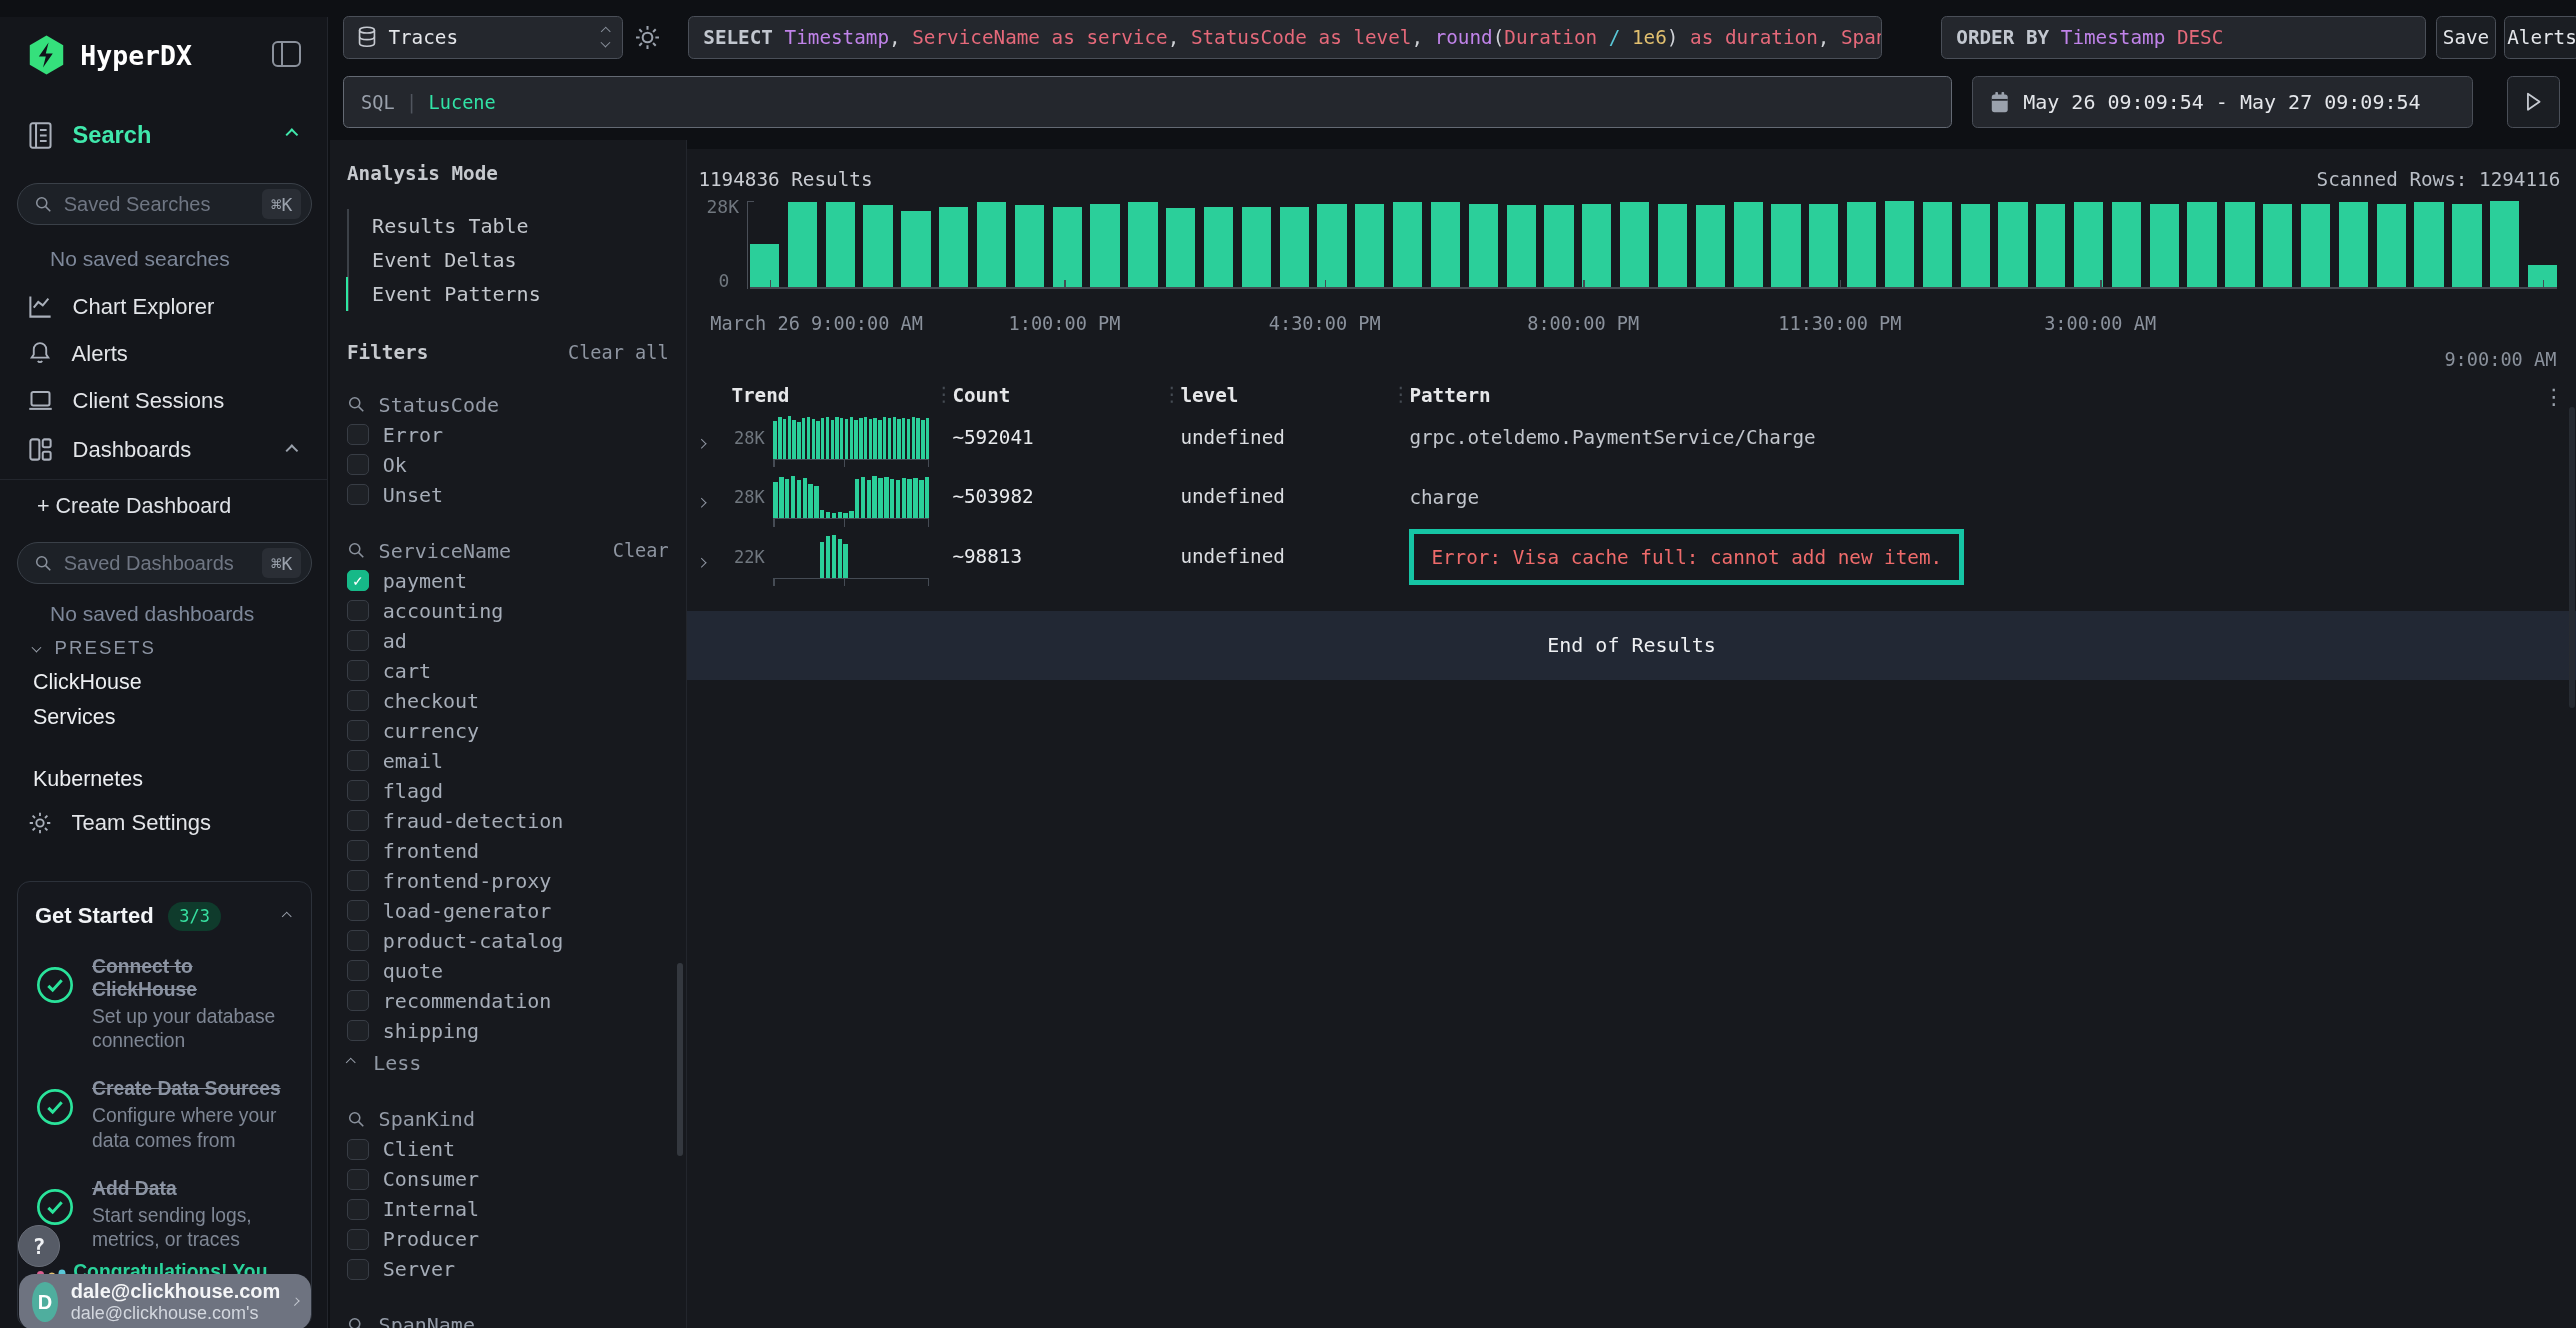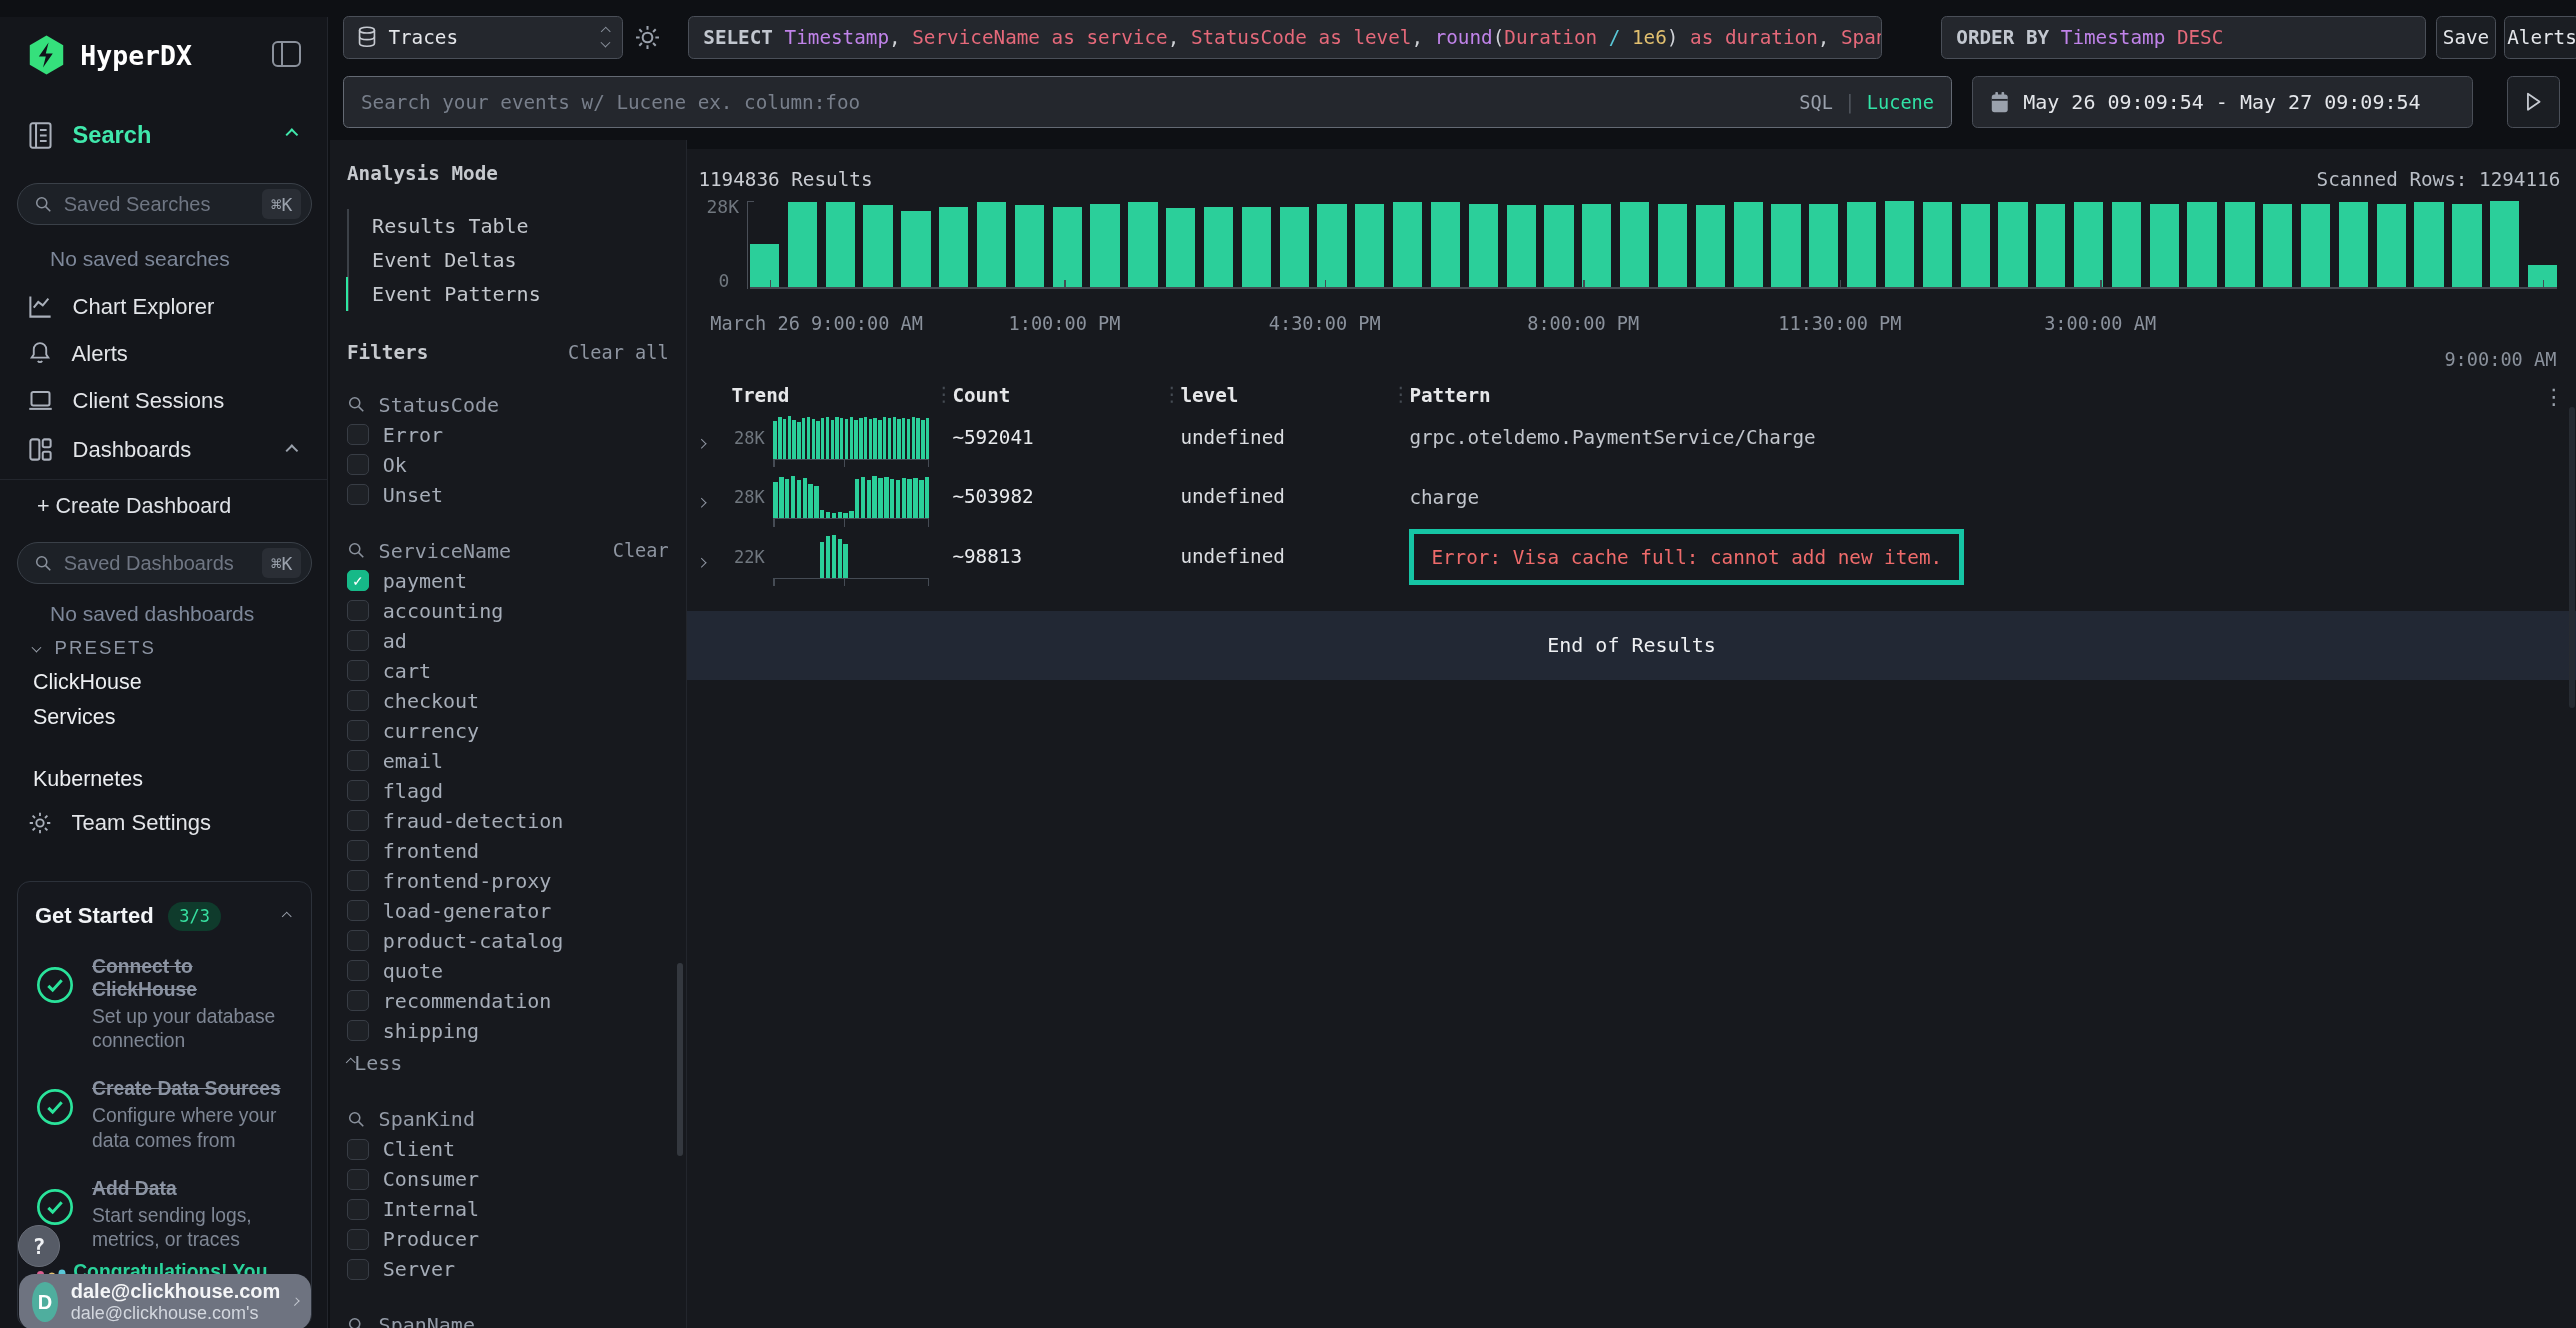--- a/index.html
+++ b/index.html
@@ -119,21 +119,21 @@
   #filters-title{font-size:19.3px;font-weight:bold;color:#c6c9ce}
   #filters-clear{margin-left:auto;color:#8e95a1;font-size:18.6px;padding-right:4.3px}
   .fgroup{margin-top:26px}
   .fg-head{display:flex;align-items:center;gap:13px;height:30px}
   .fg-name{font-size:20px;font-weight:normal;color:#959ca8}
   .fg-clear{margin-left:auto;color:#8e95a1;font-size:18.6px;padding-right:4.3px}
   .fopt{display:flex;align-items:center;gap:14.3px;height:30px;color:#a6adb8;font-size:20px}
   .cbox{width:21.5px;height:21.5px;border-radius:5px;background:#1e2126;border:1.4px solid #383d45;flex:0 0 21.5px;
         display:flex;align-items:center;justify-content:center}
   .cbox.on{background:#16b988;border-color:#16b988;color:#fff;font-size:15.7px;font-weight:bold}
-  .fg-less{display:flex;align-items:center;gap:0;height:31.5px;color:#9098a4;font-size:20px;margin-top:1.4px}
+  .fg-less{display:flex;align-items:center;gap:19px;height:31.5px;color:#9098a4;font-size:20px;margin-top:1.4px}
   #fscroll{position:absolute;right:2.9px;top:823px;width:5.7px;height:193px;border-radius:2.9px;background:#34383f}
 
   
   #main{position:absolute;left:687px;top:149px;width:1889px;height:1188px;background:#17191e;overflow:hidden}
   #res-head{display:flex;align-items:center;padding:18.6px 15.7px 0 11.4px}
   #res-count{color:#c9ccd2;font-size:19.3px}
   #res-scanned{margin-left:auto;color:#b9bec6;font-size:19.3px}
 
   #hist{position:relative;margin:10px 18.6px 0 0;height:114px}
   #hist-ylabel{position:absolute;left:0;top:-4.3px;width:52px;text-align:right;color:#70777f;font-size:18px}
@@ -205,21 +205,20 @@
       <span id="order-code"><span class="tok-kw">ORDER BY </span><span class="tok-fn">Timestamp </span><span class="tok-id">DESC</span></span>
     </div>
   <div class="tb-box" id="save-btn">
       <span>Save</span>
     </div>
   <div class="tb-box" id="alerts-btn">
       <span>Alerts</span>
     </div>
 
   <div class="tb-box" id="search-box">
-    <input placeholder="Search your events w/ Lucene ex. column:foo" style="">
     <span id="lang-toggle">
       <span id="lang-sql">SQL</span>
       <span id="lang-sep">|</span>
       <span id="lang-lucene">Lucene</span>
     </span>
   </div>
   <div class="tb-box" id="date-box">
     <span>
       <svg width="21.5" height="23" viewBox="0 0 24 26">
           <rect x="3" y="4" width="18" height="20" rx="3" fill="#9aa1ac"></rect>

